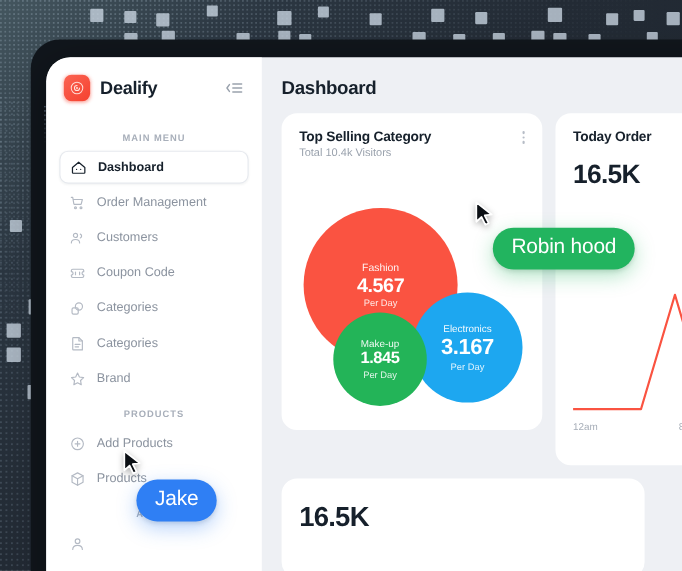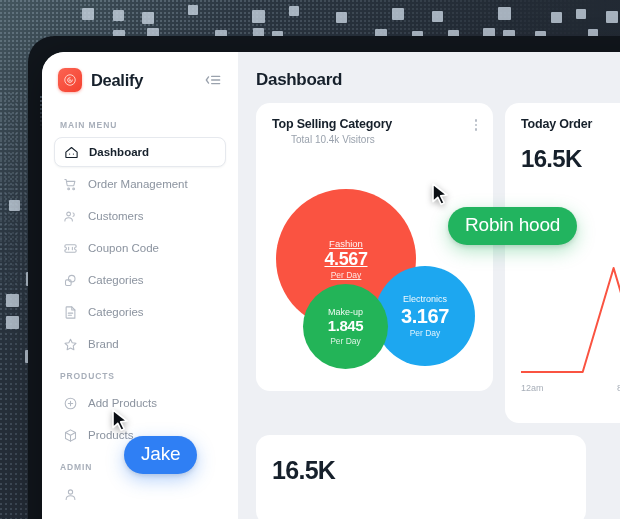--- a/index.html
+++ b/index.html
@@ -108,20 +108,21 @@
   }
 
   .nav-section-label {
     font-size: 8.5px;
     font-weight: bold;
     letter-spacing: .9px;
     color: #a8afba;
     padding: 0 6px;
     margin: 12px 0 7px;
     text-transform: uppercase;
+    text-align: center;
   }
   .nav-item {
     display: flex;
     align-items: center;
     height: 30px;
     padding: 0 8px;
     border-radius: 8px;
     margin-bottom: 2px;
     cursor: pointer;
     color: #8b939f;
@@ -172,21 +173,20 @@
   .card-title {
     font-size: 12.5px;
     font-weight: bold;
     color: #16202b;
     letter-spacing: -.2px;
   }
   .card-sub {
     font-size: 10px;
     color: #9aa2ad;
     margin-top: 3px;
-    margin-left: 19px;
   }
   #kebab-menu {
     position: absolute;
     right: 14px; top: 14px;
     display: flex; flex-direction: column; gap: 2px;
     cursor: pointer;
     padding: 2px;
   }
   #kebab-menu i {
     display: block; width: 2.5px; height: 2.5px;
@@ -466,21 +466,21 @@
           <div class="card-title">Top Selling Category</div>
           <div class="card-sub">Total 10.4k Visitors</div>
 
           <div id="kebab-menu">
             <i></i>
               <i></i>
               <i></i>
           </div>
 
           <div id="bubbles">
-            <div class="bubble" id="bubble-fashion" style="background: rgb(250, 83, 65); text-decoration: underline;">
+            <div class="bubble" id="bubble-fashion" style="background: rgb(250, 83, 65);">
               <span class="b-name">Fashion</span>
               <span class="b-val">4.567</span>
               <span class="b-per">Per Day</span>
             </div>
             <div class="bubble" id="bubble-electronics" style="background: rgb(29, 167, 240);">
               <span class="b-name">Electronics</span>
               <span class="b-val">3.167</span>
               <span class="b-per">Per Day</span>
             </div>
             <div class="bubble" id="bubble-makeup" style="background: rgb(35, 180, 88);">

